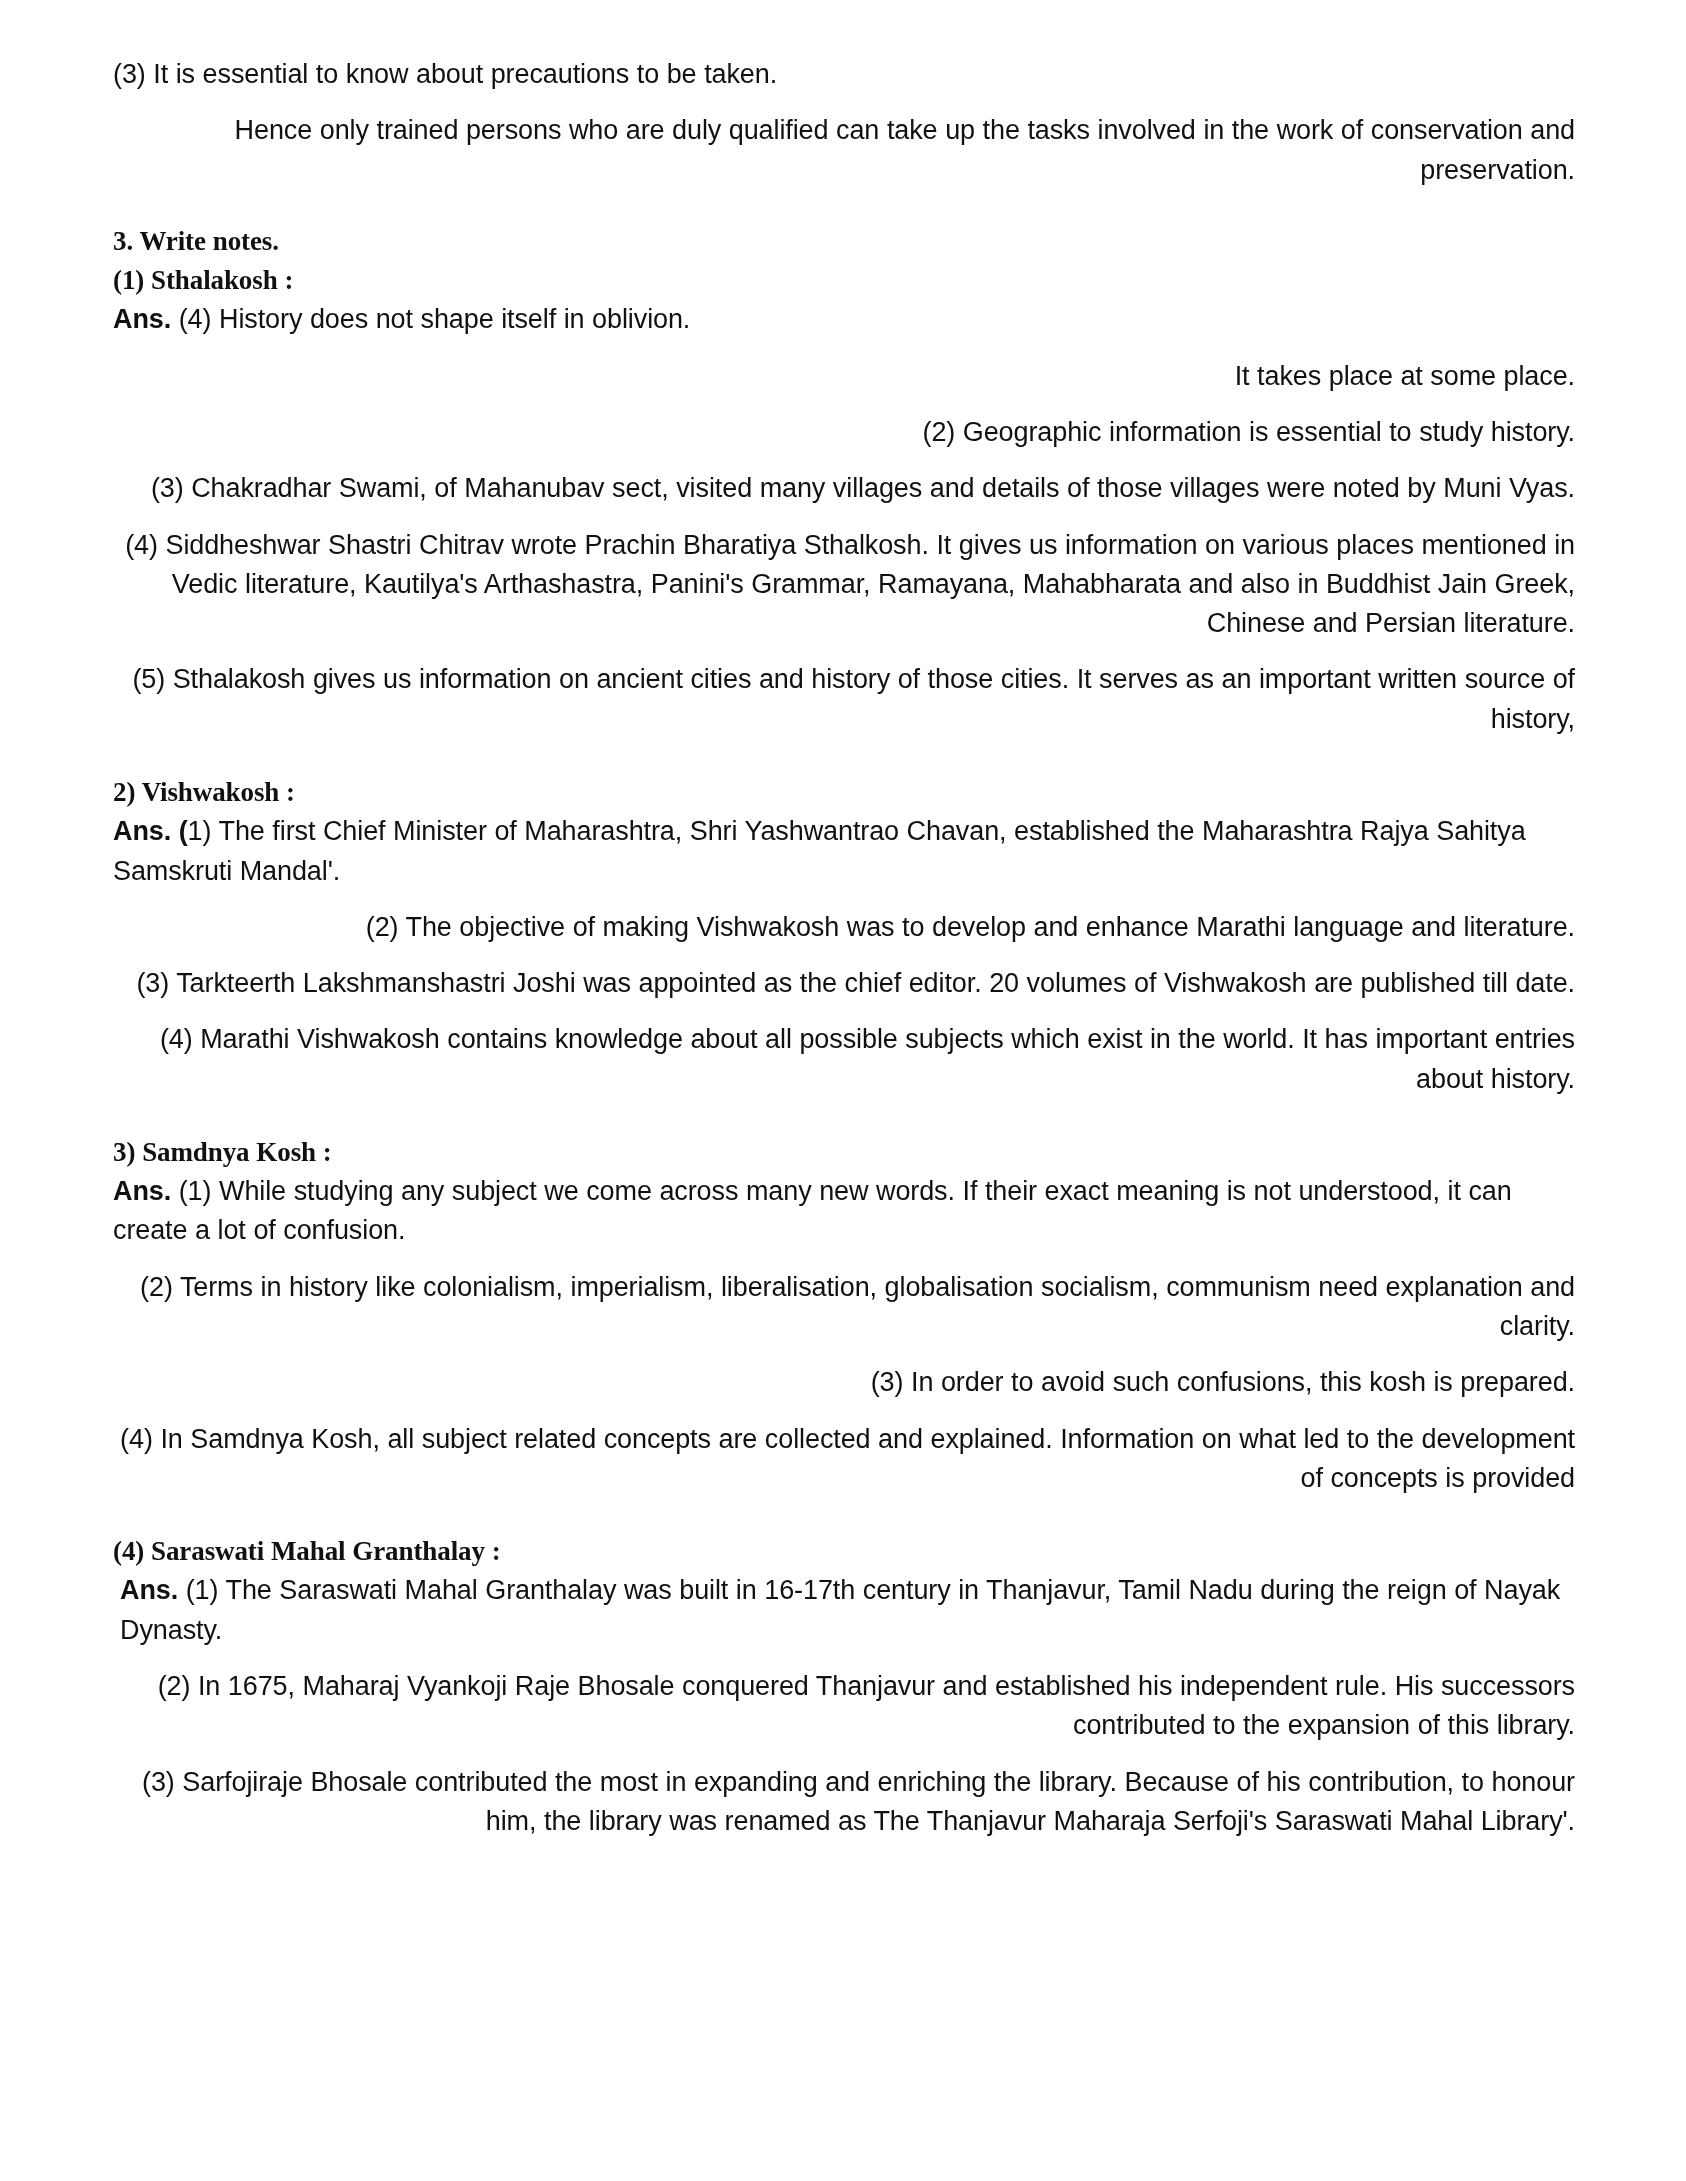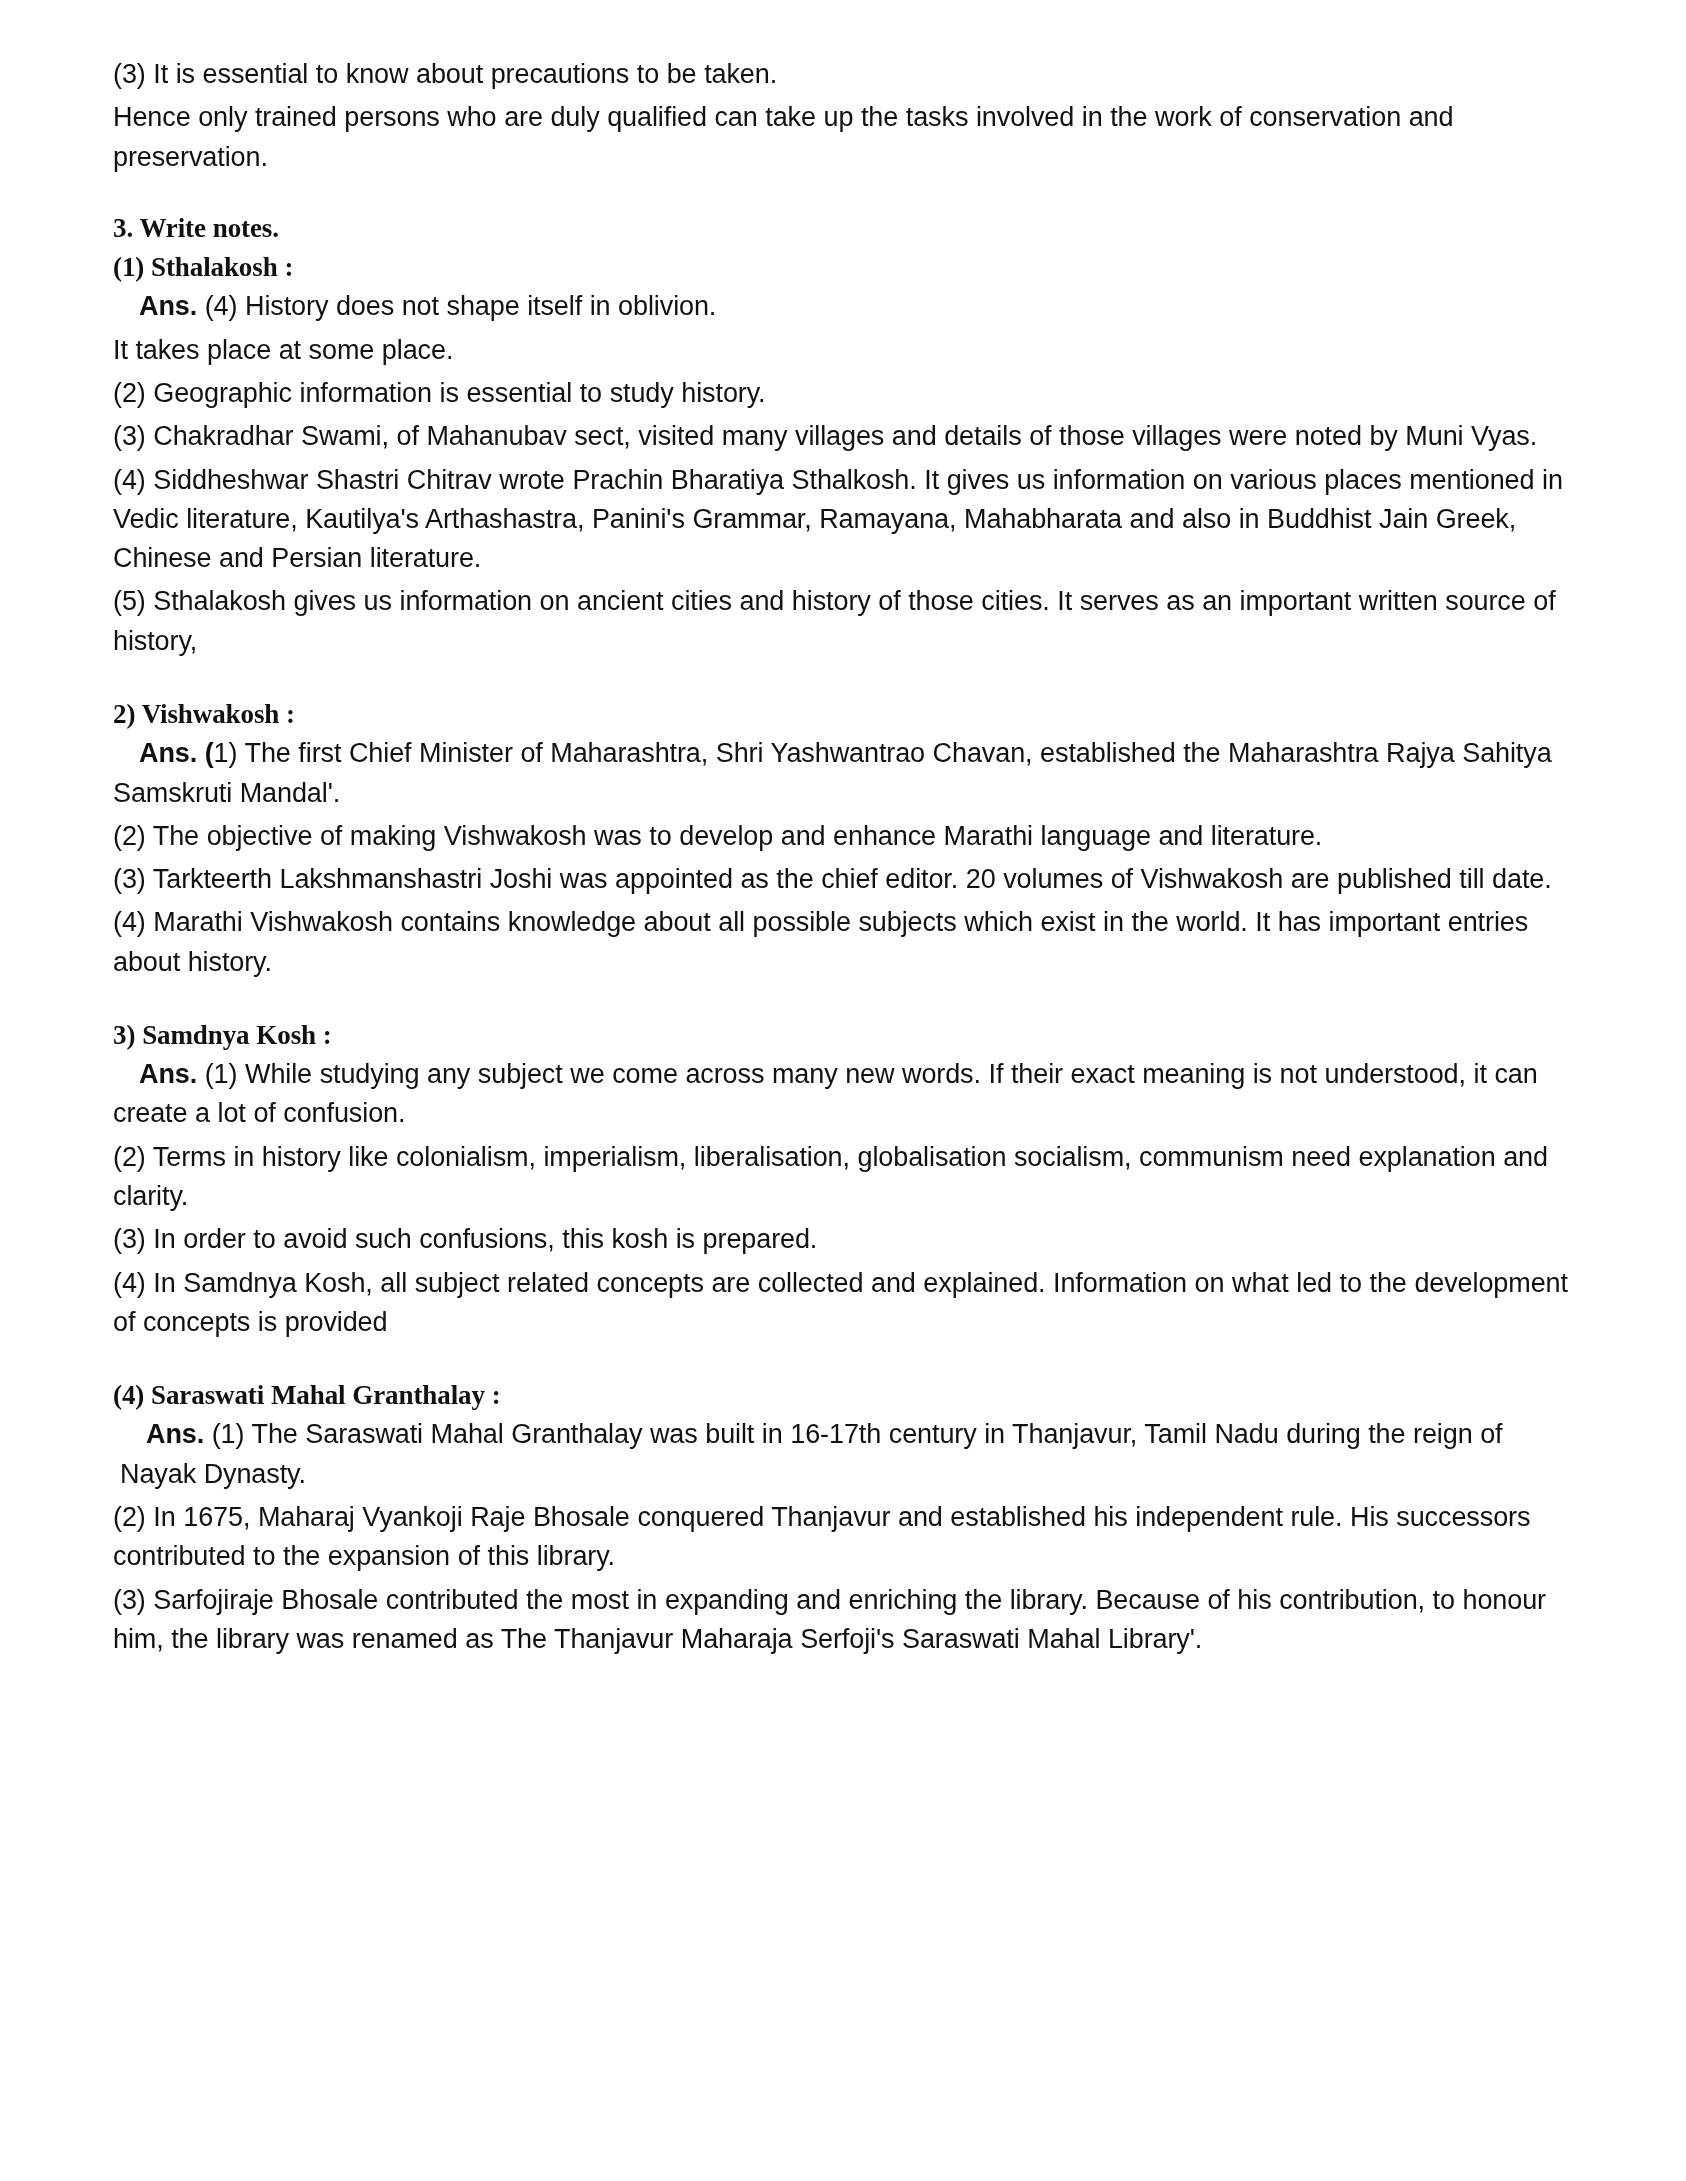--- a/index.html
+++ b/index.html
@@ -27,37 +27,37 @@
     letter-spacing: -0.1px;
     color: #111111;
     max-width: 1465px;
   }
   .para {
     margin: 0;
     padding: 0;
     text-align: left;
   }
   .para + .para {
-    margin-top: 4px;
+    margin-top: 17px;
+    text-align: right;
   }
   .spacer {
     height: 32px;
   }
   .spacer-lg {
     height: 34px;
   }
   .heading {
     font-weight: bold;
     margin: 0;
     padding: 0;
     font-family: Liberation Serif, serif;
   }
   .lead {
     font-weight: bold;
-    margin-left: 26px;
   }
   .indent-sm {
     padding-left: 7px;
   }
   
   .para, .heading {
     word-spacing: 0.2px;
   }
 </style>
 </head>

